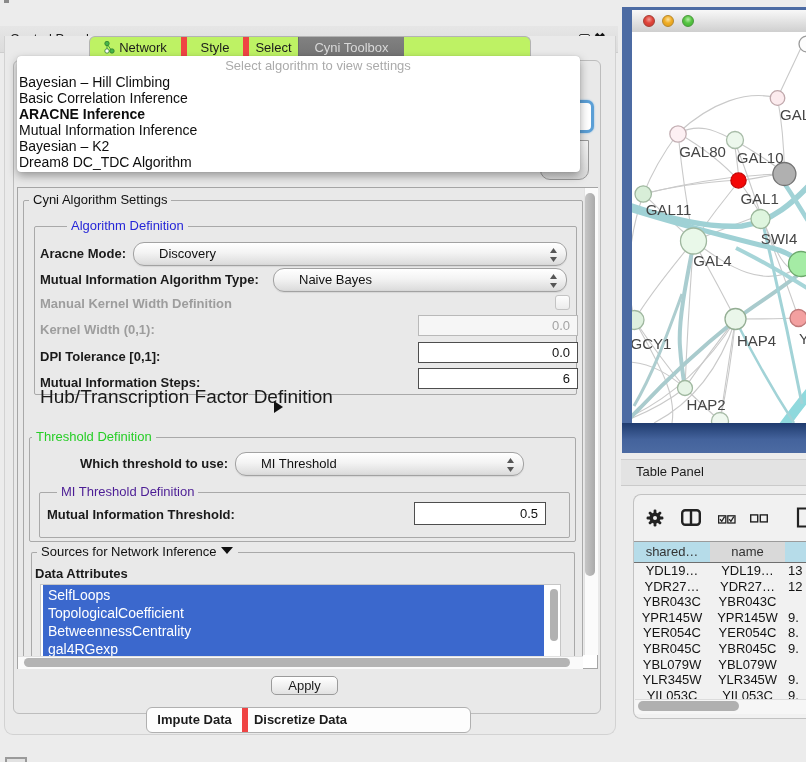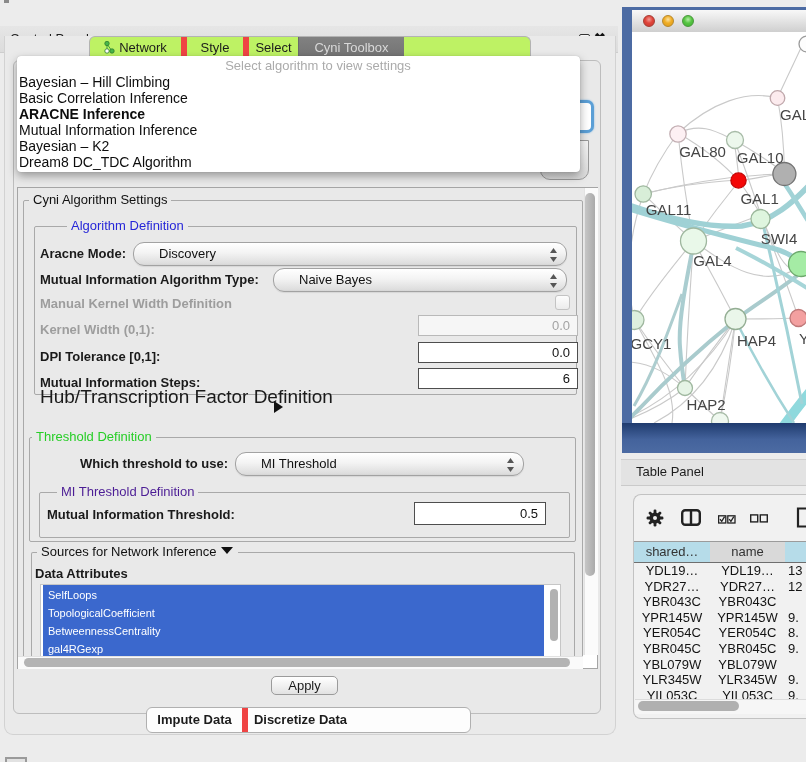--- a/index.html
+++ b/index.html
@@ -110,21 +110,21 @@
 <div class="grp" style="left:31px;top:552px;width:542px;height:116px;border-bottom:none;"></div>
 <div class="gtitle" style="left:37px;top:545px;color:#111;">Sources for Network Inference
   <svg width="14" height="9" viewBox="0 0 14 9" style="vertical-align:1px;">
       <path d="M1 1 L13 1 L7 8 Z" fill="#111"></path>
     </svg>
 </div>
 <div class="lbl" style="left:35px;top:566px;">Data Attributes</div>
 
 <div class="abs" style="left:40px;top:584px;width:519px;height:74px;background:#fff;border:1px solid #c6c6c6;border-bottom:none;"></div>
 <div class="abs" style="left:43px;top:585px;width:501px;height:74px;background:#3b68cd;"></div>
-<div class="abs" style="left:48px;top:586px;width:490px;color:#fff;font-size:11px;line-height:18px;">SelfLoops<br>TopologicalCoefficient<br>BetweennessCentrality<br>gal4RGexp</div>
+<div class="abs" style="left:48px;top:586px;width:490px;color:#fff;font-size:14px;line-height:18px;">SelfLoops<br>TopologicalCoefficient<br>BetweennessCentrality<br>gal4RGexp</div>
 <div class="abs" style="left:550px;top:589px;width:8px;height:52px;border-radius:4px;background:#b2b2b2;"></div>
 
 <div class="abs" style="left:18px;top:656px;width:565px;height:12px;background:#fafafa;border-top:1px solid #e2e2e2;"></div>
 <div class="abs" style="left:24px;top:658px;width:546px;height:9px;border-radius:4.5px;background:#b4b4b4;"></div>
 <div class="abs" style="left:583px;top:655px;width:14px;height:13px;background:#fff;"></div>
 
 <div class="abs" style="left:584px;top:188px;width:13px;height:467px;background:#fbfbfb;border-left:1px solid #e3e3e3;"></div>
 <div class="abs" style="left:585px;top:193px;width:10px;height:383px;border-radius:5px;background:linear-gradient(to right,#c6c6c6,#aaaaaa);"></div>
 
 <div class="abs" style="left:271px;top:676px;width:67px;height:19px;border:1px solid #9b9b9b;border-radius:5px;background:linear-gradient(#ffffff,#eeeeee 60%,#e2e2e2);text-align:center;line-height:18px;box-sizing:border-box;">Apply</div>

